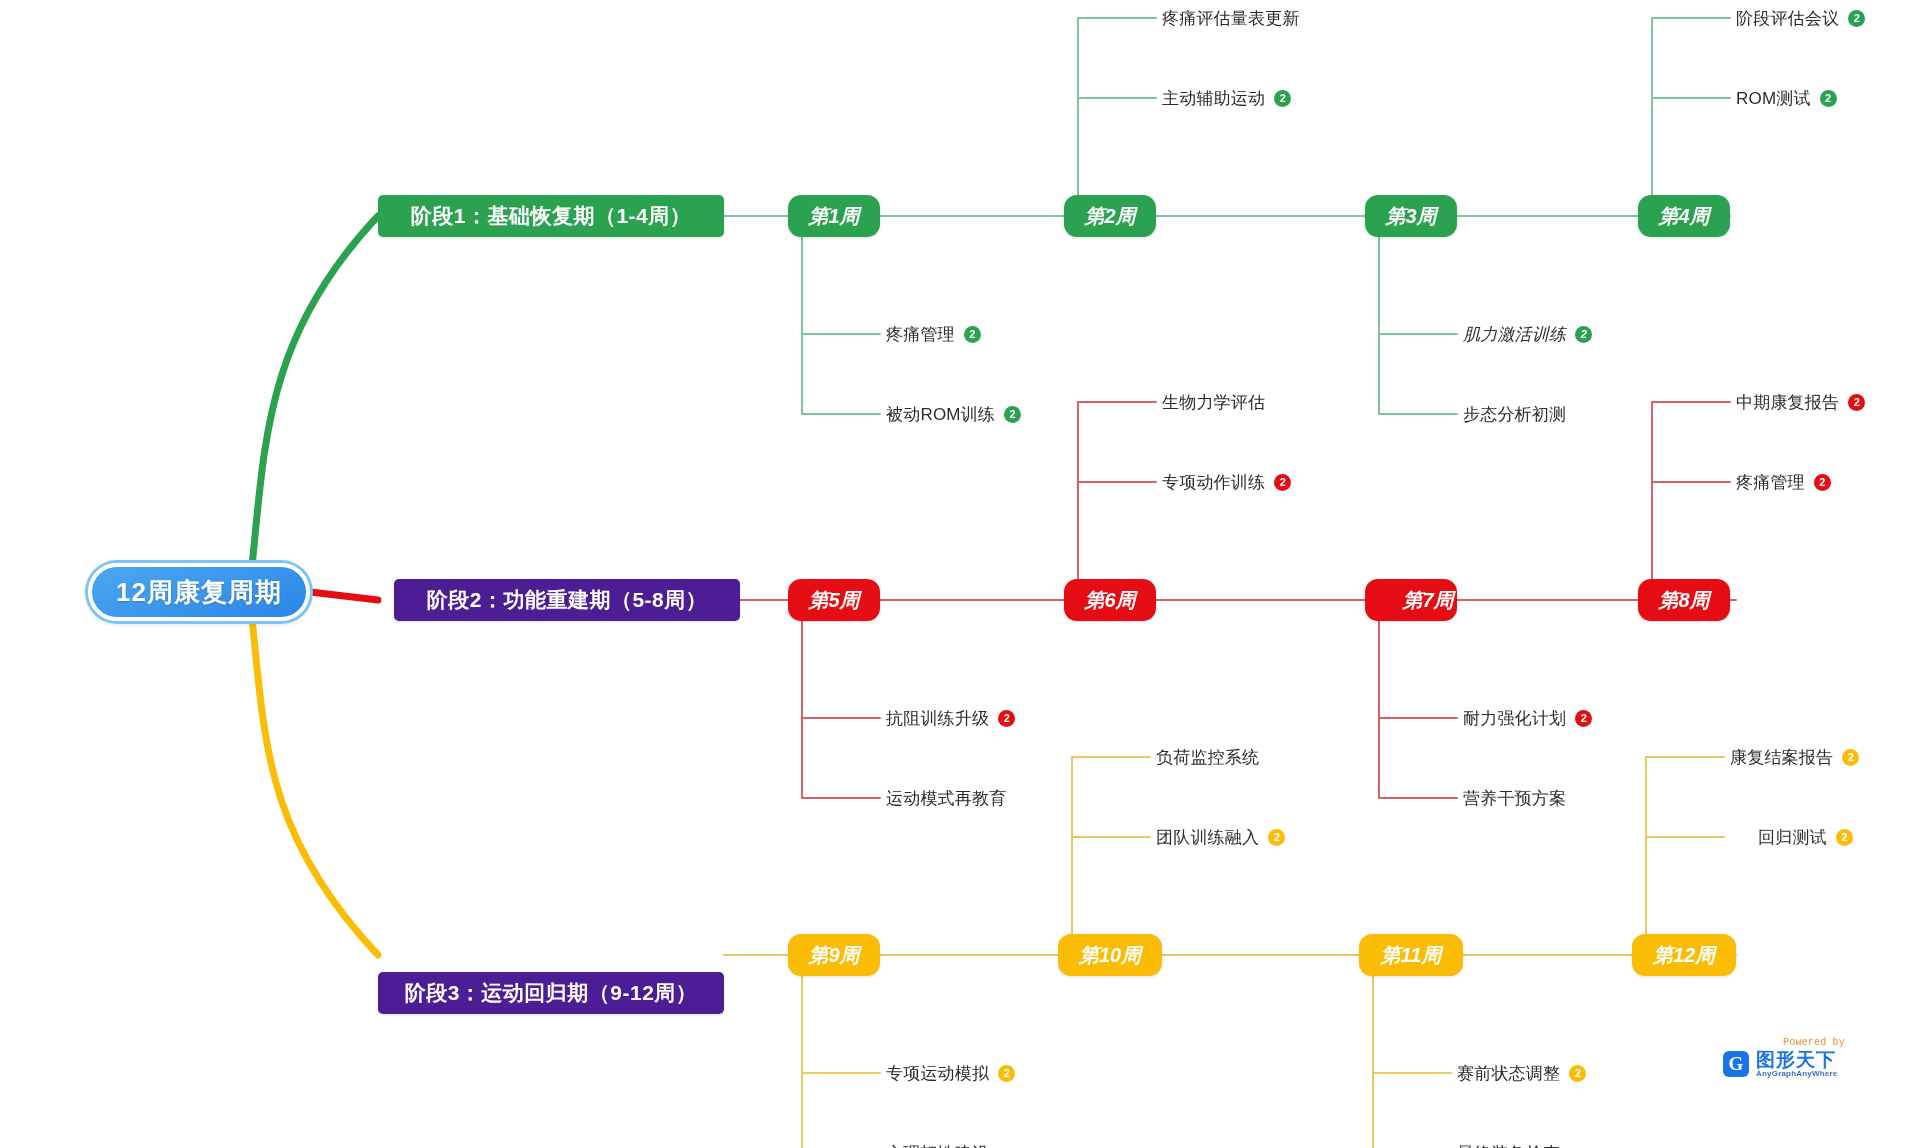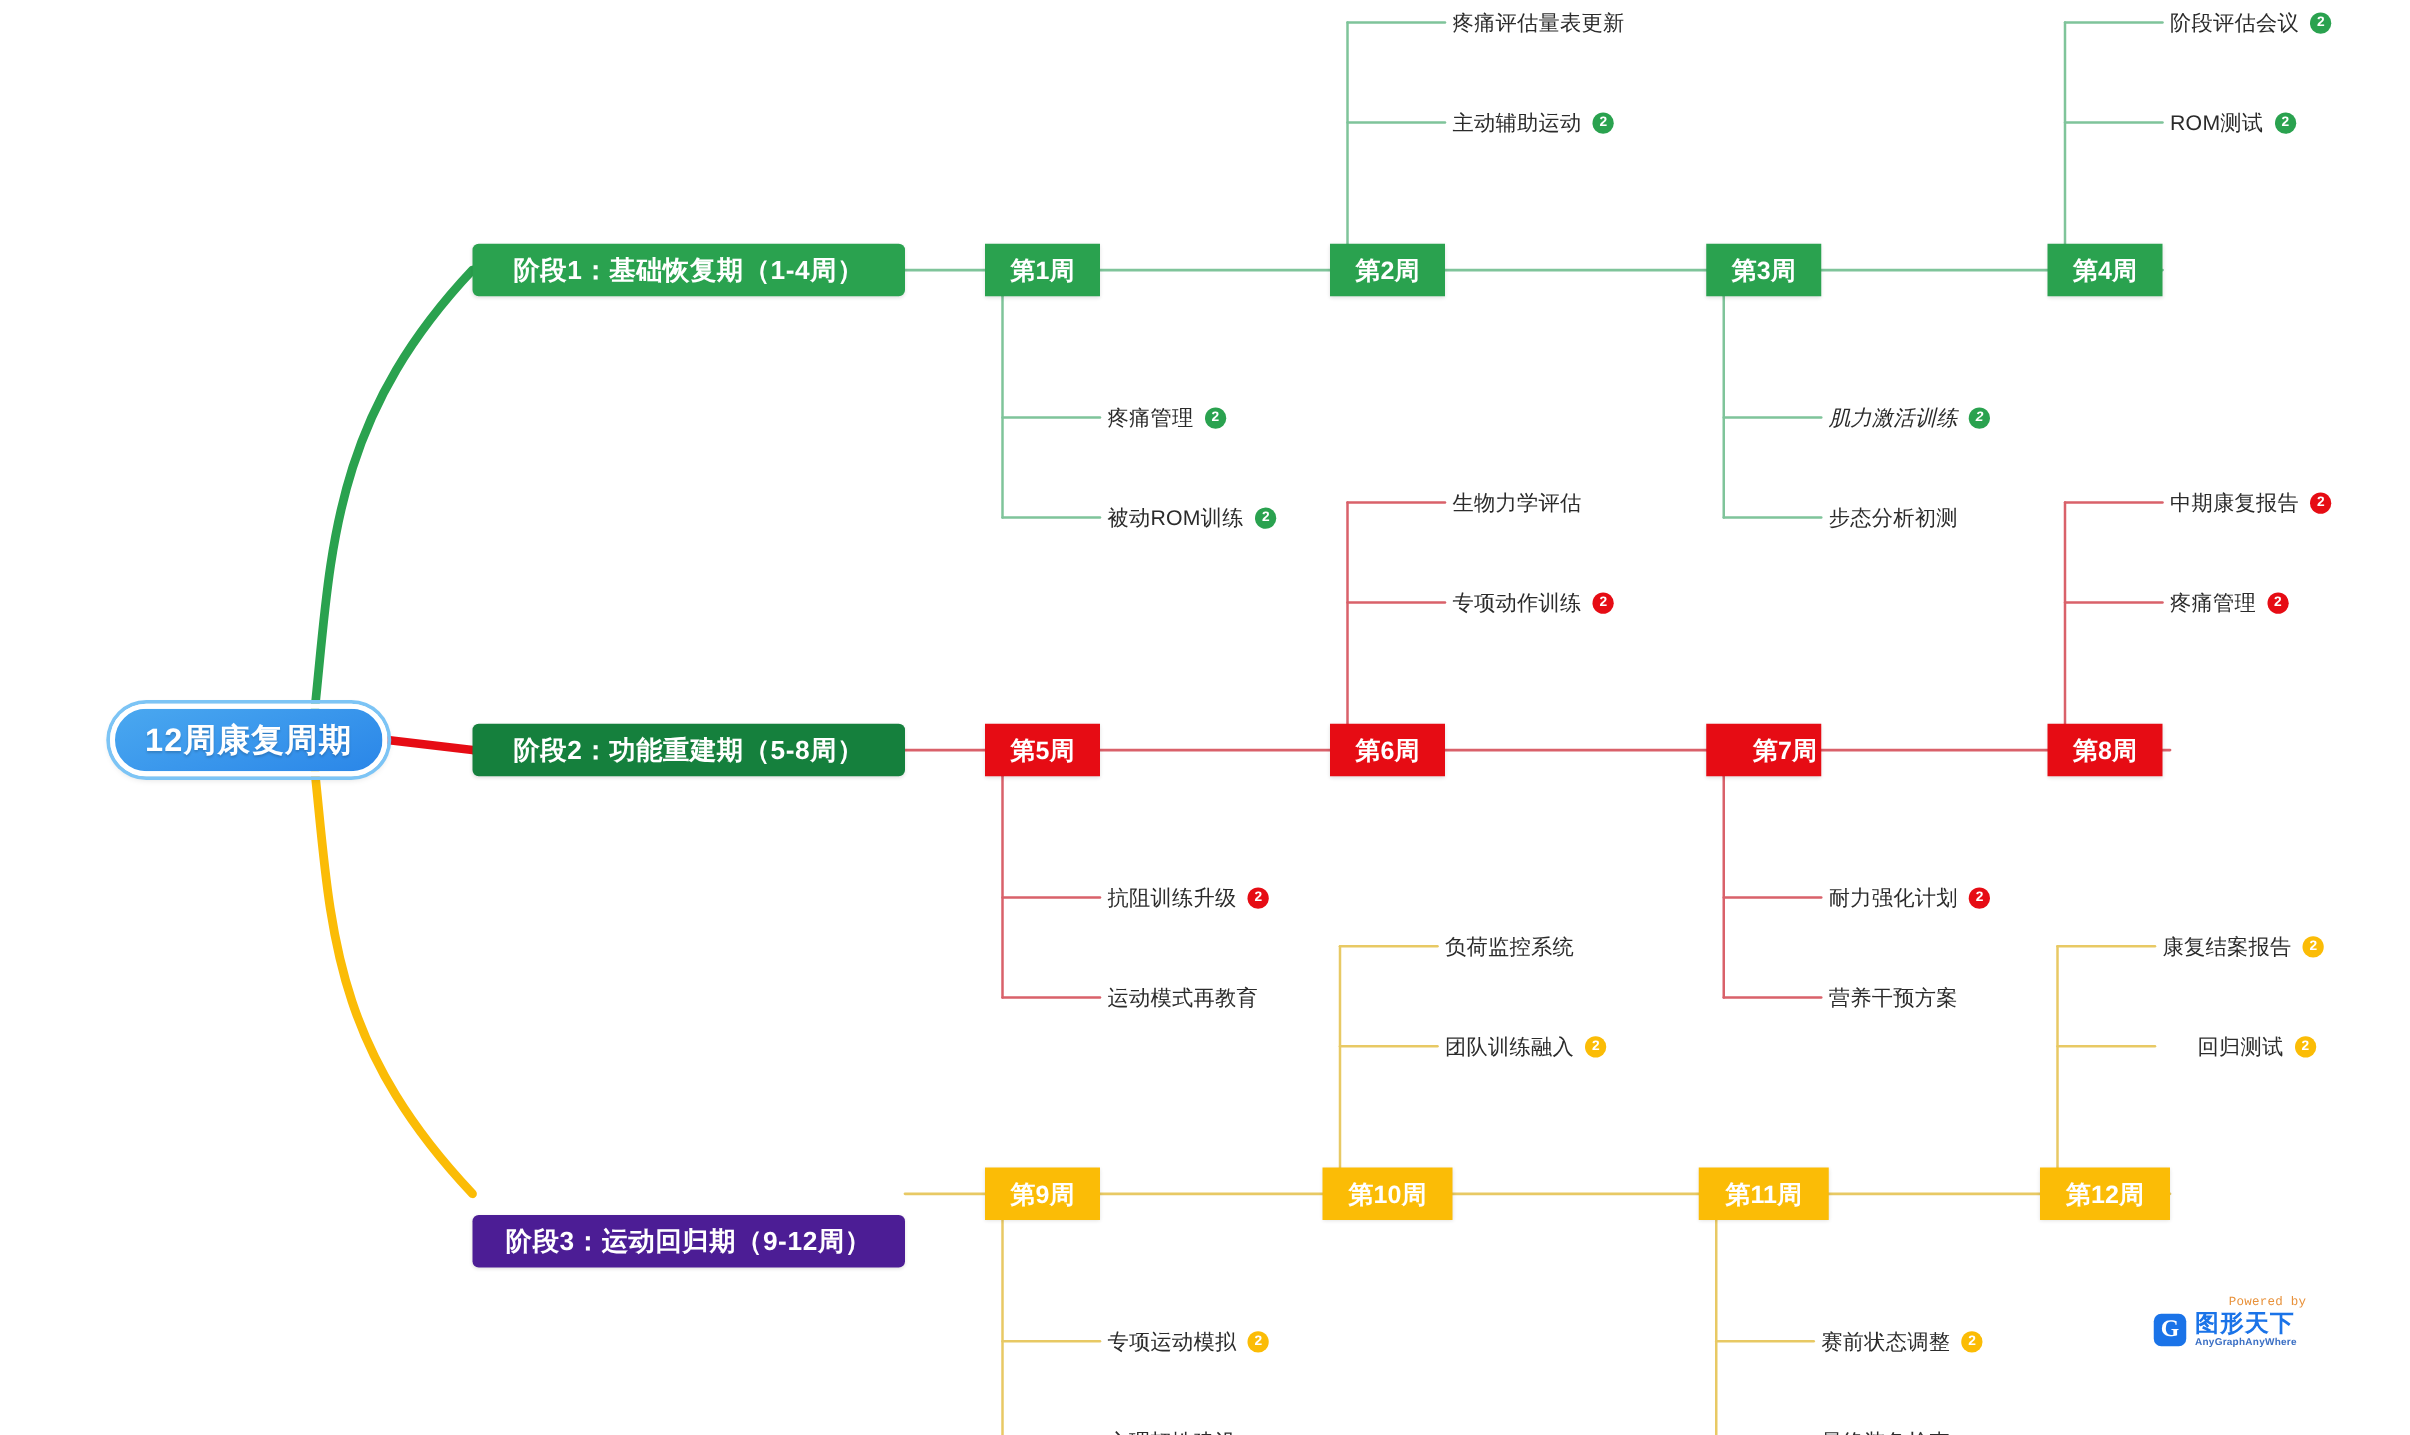--- a/index.html
+++ b/index.html
@@ -68,27 +68,28 @@
     font-size: 21px;
     font-weight: bold;
     white-space: nowrap;
     letter-spacing: 0.5px;
   }
 
   
   .week-node {
     position: absolute;
     height: 42px;
-    border-radius: 0;
+    border-radius: 13px;
     display: flex;
     align-items: center;
     justify-content: center;
     box-sizing: border-box;
     padding: 0 14px;
     box-shadow: 0 1px 3px rgba(0,0,0,0.12);
+    font-style: italic;
   }
   .week-node span {
     color: #ffffff;
     font-size: 20px;
     font-weight: bold;
     white-space: nowrap;
   }
 
   
   .leaf {
@@ -259,21 +260,21 @@
         <span>第4周</span>
       </div>
       <div class="leaf" style="left: 1736px; top: 5px;">
         <span class="leaf-text">阶段评估会议</span>
         <span class="badge" style="background: rgb(42, 162, 79);">2</span>
       </div>
       <div class="leaf" style="left: 1736px; top: 85px;">
         <span class="leaf-text">ROM测试</span>
         <span class="badge" style="background: rgb(42, 162, 79);">2</span>
       </div>
-      <div class="stage-node" style="left: 378px; top: 579px; width: 346px; background: #15803d;">
+      <div class="stage-node" style="left: 394px; top: 579px; width: 346px; background: #4c1d95;">
         <span>阶段2：功能重建期（5-8周）</span>
       </div>
       <div class="week-node" style="left: 788px; top: 579px; width: 92px; background: rgb(230, 12, 20);">
         <span>第5周</span>
       </div>
       <div class="leaf" style="left: 886px; top: 705px;">
         <span class="leaf-text">抗阻训练升级</span>
         <span class="badge" style="background: rgb(230, 12, 20);">2</span>
       </div>
       <div class="leaf" style="left: 886px; top: 785px;">

